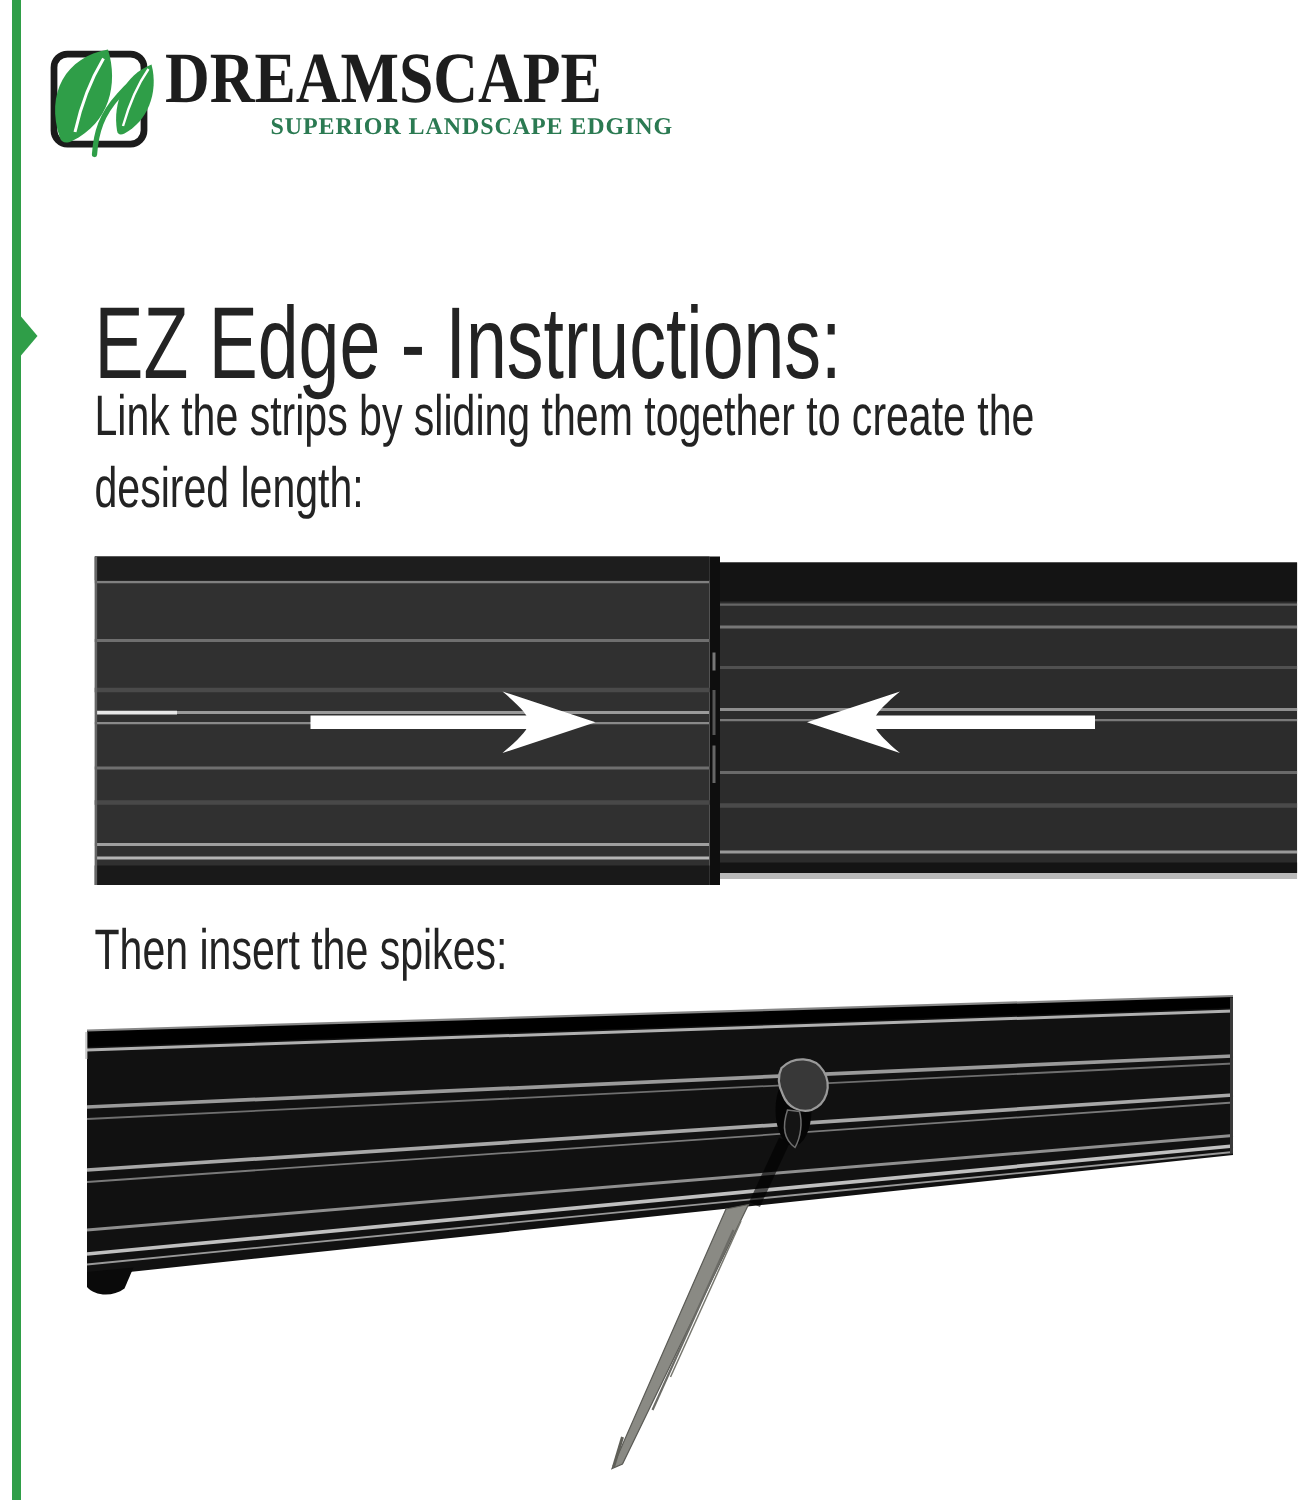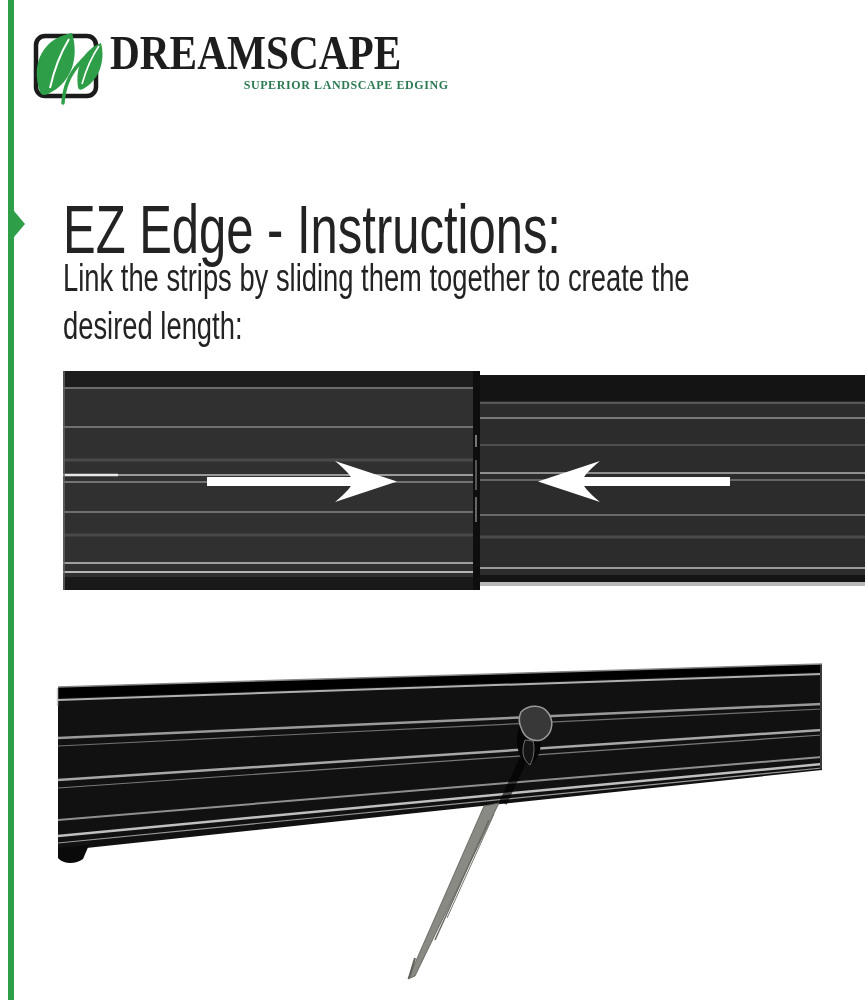--- a/index.html
+++ b/index.html
@@ -11,21 +11,21 @@
   .accent-pointer{position:absolute;left:14px;top:211px;width:0;height:0;
         border-top:13px solid transparent;border-bottom:13px solid transparent;
         border-left:11px solid var(--accent-green,#2f9e48);}
 
   
   .logo{position:absolute;left:26px;top:26px;display:flex;align-items:flex-start;text-align:right;}
   .logo-icon{width:80px;height:80px;flex:0 0 auto;}
   .logo-text{margin-left:4px;padding-top:6px;}
   .brand{font-family:"Liberation Serif",serif;font-weight:bold;font-size:48px;line-height:42px;
          color:#1d1d1d;letter-spacing:0px;display:inline-block;transform:scaleX(.86);transform-origin:0 50%;white-space:nowrap;}
-  .tagline{font-family:"Liberation Serif",serif;font-weight:bold;font-size:12px;line-height:20px;
+  .tagline{font-family:"Liberation Serif",serif;font-weight:bold;font-size:16px;line-height:20px;
          color:var(--tagline-green,#2b7a52);letter-spacing:.6px;margin-top:1px;white-space:nowrap;}
 
   
   .cond{display:inline-block;transform:scaleX(.72);transform-origin:0 50%;white-space:nowrap;}
 
   .title{position:absolute;left:63px;top:199px;margin:0;font-size:68px;line-height:60px;
          font-weight:normal;color:#232323;}
   .step{position:absolute;left:63px;margin:0;font-size:38px;line-height:48px;font-weight:normal;color:#232323;}
   .step .line{display:block;transform:scaleX(.72);transform-origin:0 50%;white-space:nowrap;}
   .step1{top:254px;}
@@ -111,20 +111,21 @@
         <rect x="144" y="112" width="148" height="9"></rect>
         <path d="M334,116.5 L272,96 C284,106 289,112 290,116.5 C289,121 284,127 272,137 Z"></path>
       </g>
       <g fill="#ffffff">
         <rect x="517" y="112" width="150" height="9"></rect>
         <path d="M475,116.5 L537,96 C525,106 520,112 519,116.5 C520,121 525,127 537,137 Z"></path>
       </g>
     </svg>
   </div>
 
+  <p class="step step2"><span class="cond">Then insert the spikes:</span></p>
 
   <div class="figure2">
     <svg viewBox="0 0 810 340" width="810" height="340">
 
       <g>
         <path d="M3,27 L767,4 L767,110 L3,191 Z" fill="#111111"></path>
         <path d="M3,27 L767,4 L767,12 L3,38 Z" fill="#000000"></path>
         <path d="M3,27 L767,4" stroke="#888888" stroke-width="1.5" fill="none"></path>
         <path d="M3,40 L767,14" stroke="#b0b0b0" stroke-width="2" fill="none"></path>
         <path d="M3,78 L767,44" stroke="#9a9a9a" stroke-width="2.5" fill="none"></path>

